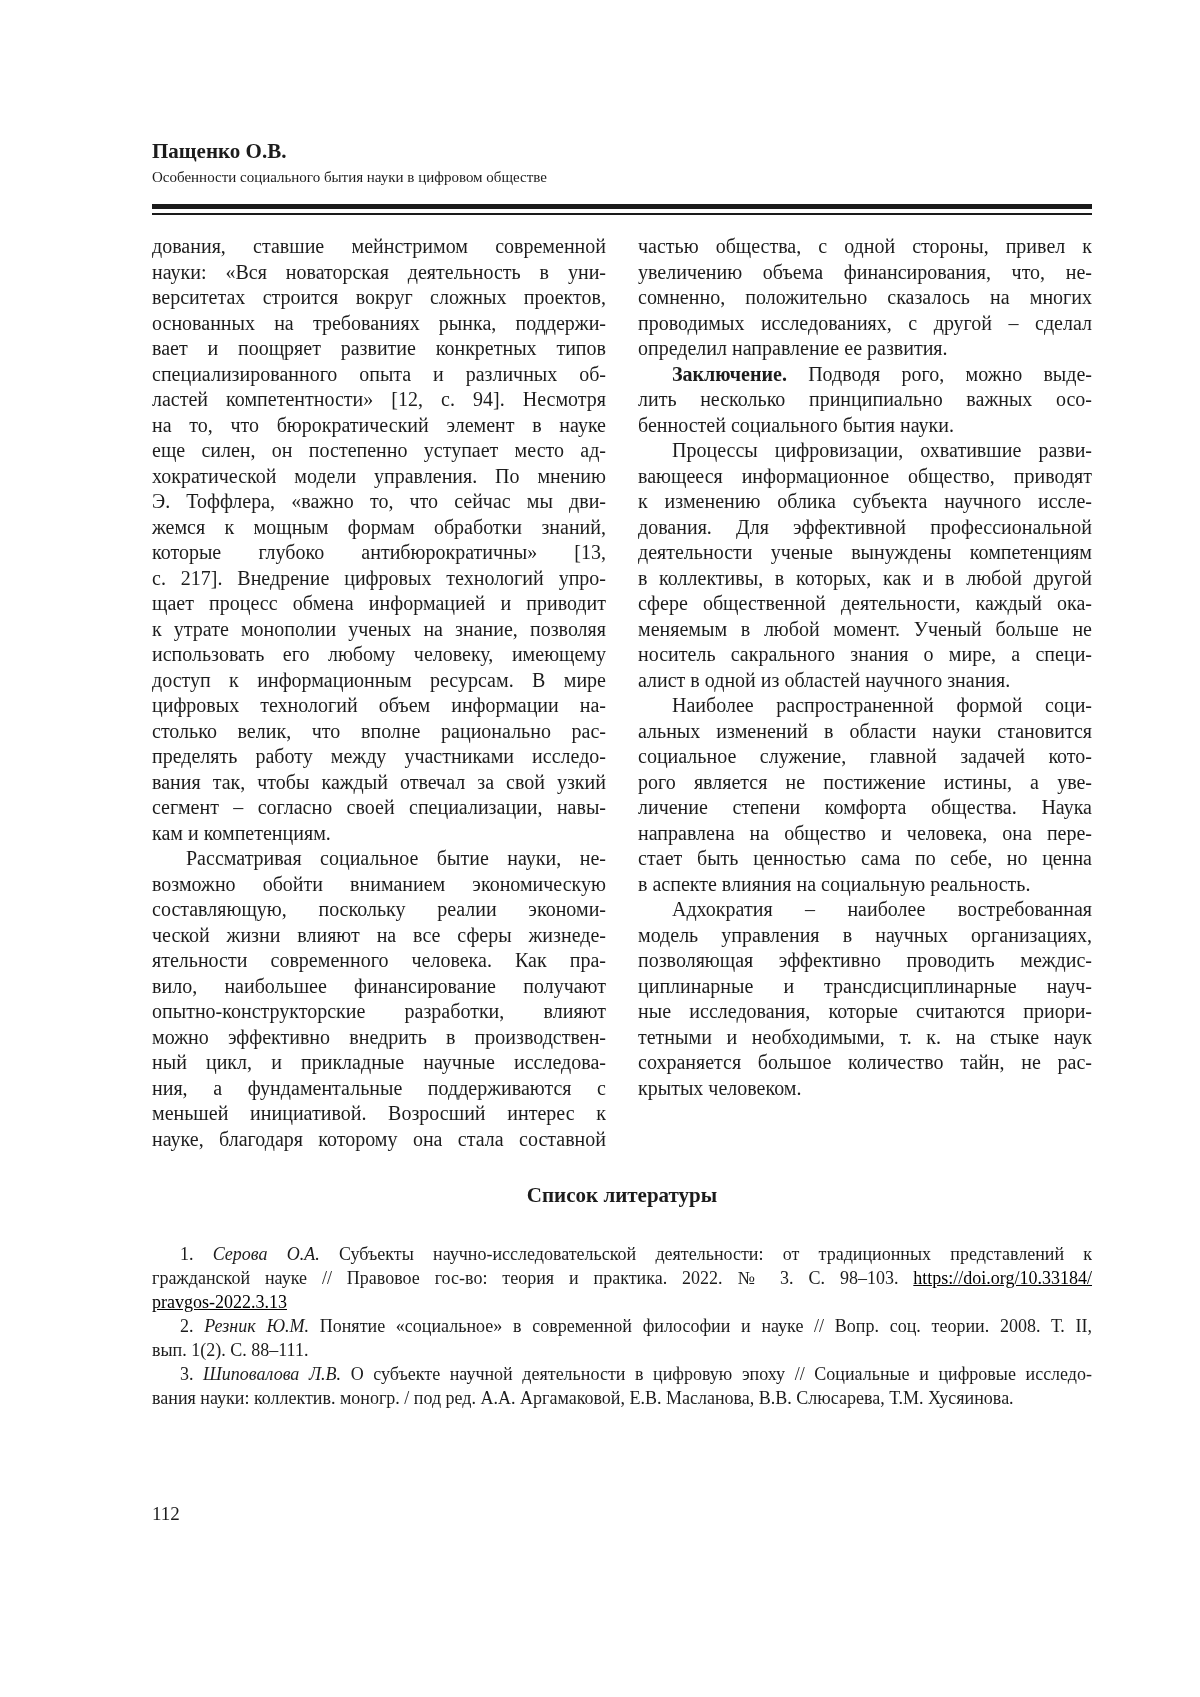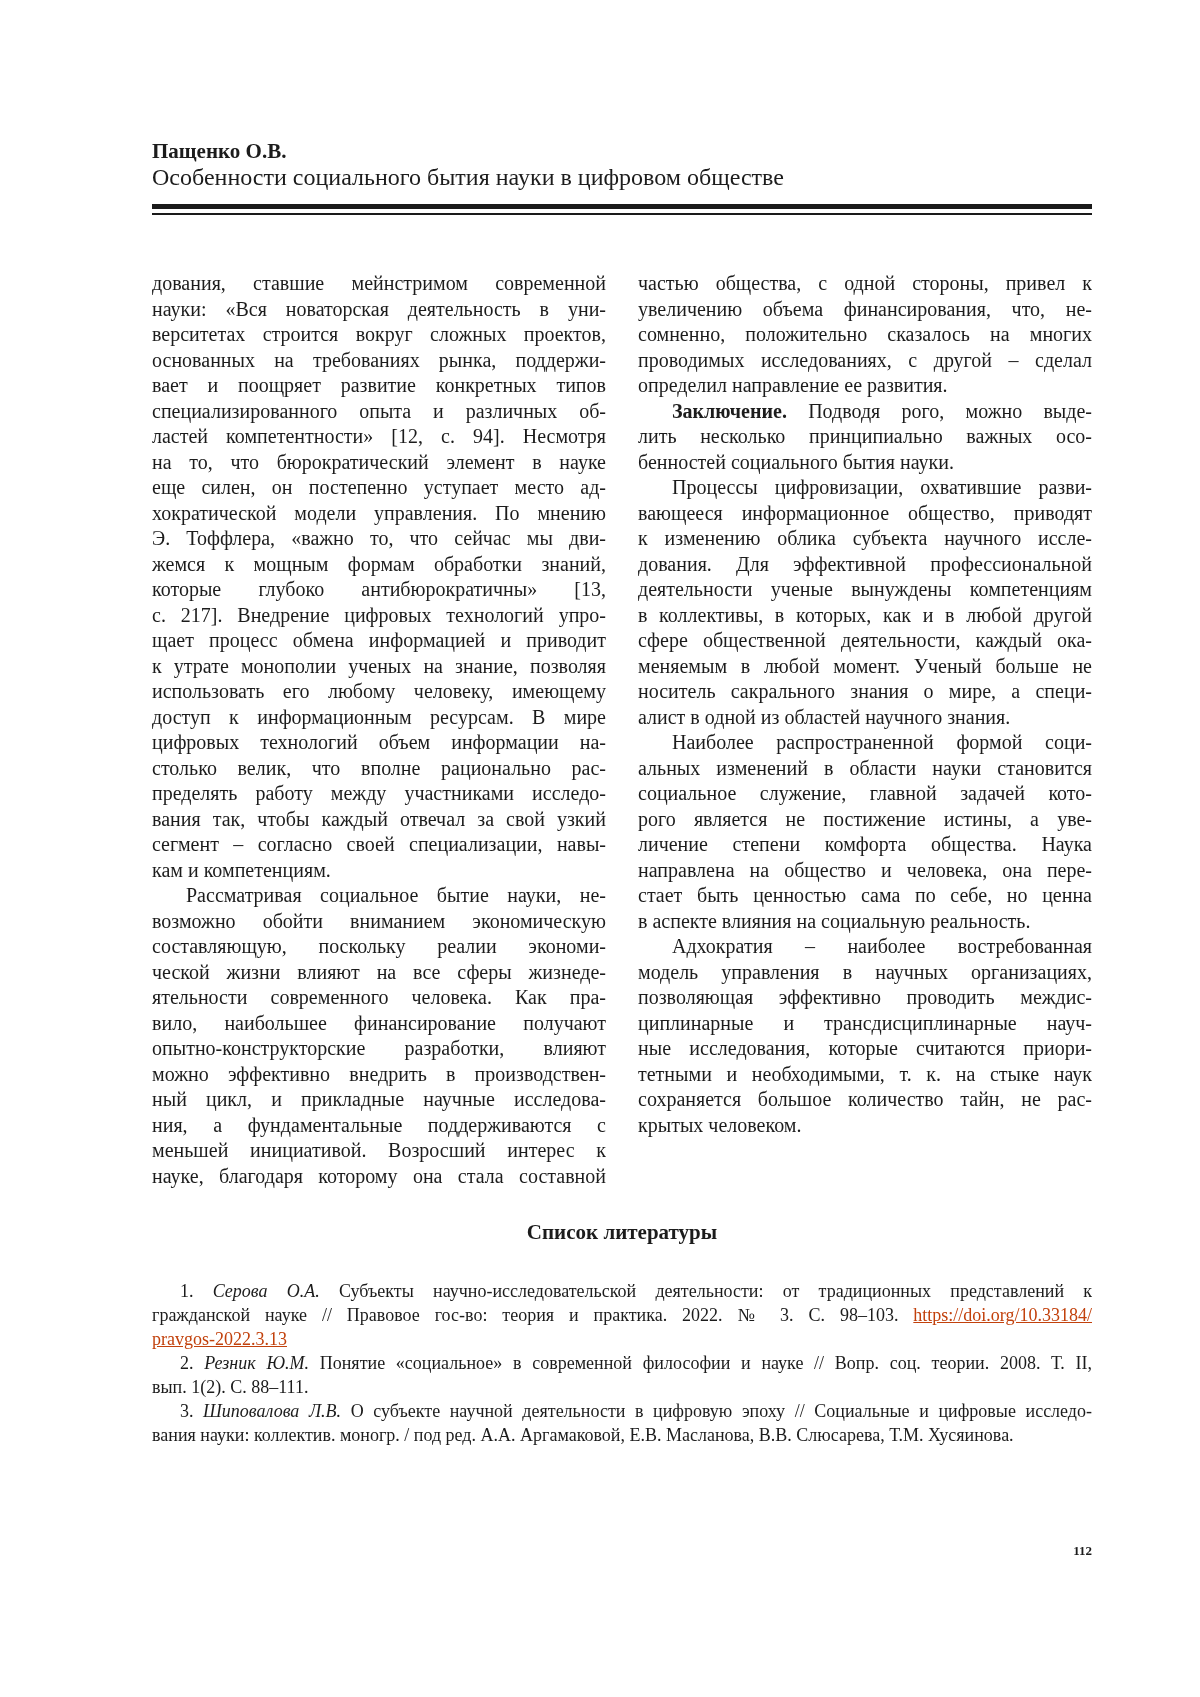--- a/index.html
+++ b/index.html
@@ -7,46 +7,46 @@
     width: 1200px; height: 1697px;
     background: #ffffff;
     color: #1c1c1c;
     font-family: "Liberation Serif", serif;
     -webkit-font-smoothing: antialiased;
   }
   .page { padding: 138px 108px 0 152px; width: 940px; box-sizing: content-box; }
 
   
   .hdr-author { font-size: 21px; line-height: 26px; font-weight: bold; }
-  .hdr-title  { font-size: 24px; line-height: 26px; }
+  .hdr-title  { font-size: 15px; line-height: 26px; }
   .hdr-rule {
     margin-top: 14px;
     border-top: 5px solid #1a1a1a;
     border-bottom: 2.5px solid #1a1a1a;
     height: 4px;
   }
 
   
-  .columns { display: flex; gap: 32px; margin-top: 56px; }
+  .columns { display: flex; gap: 32px; margin-top: 19px; }
   .col { width: 454px; font-size: 20px; line-height: 25.5px; }
   .para { margin: 0; }
   .para.indent .line:first-child { text-indent: 34px; }
   .line { text-align: justify; text-align-last: justify; }
   .line.no-just { text-align-last: left; }
   .seg-bold { font-weight: bold; }
   .seg-italic { font-style: italic; }
-  .seg-link { color: #c2410c; text-decoration: underline; cursor: pointer; }
+  .seg-link { color: #000000; text-decoration: underline; cursor: pointer; }
 
   
   .refs-heading { margin-top: 30px; font-size: 21px; line-height: 26px; font-weight: bold; text-align: center; }
   .refs { margin-top: 34px; font-size: 18px; line-height: 24px; }
   .refs .line.ref-indent { text-indent: 28px; }
 
   
-  .page-number { margin-top: 92px; text-align: right; font-size: 13px; line-height: 24px; font-weight: bold; }
+  .page-number { margin-top: 92px; text-align: left; font-size: 19px; line-height: 24px; }
 </style>
 </head>
 <body>
 
 <div class="page">
 
   <div class="article-header">
     <div class="hdr-author">Пащенко О.В.</div>
     <div class="hdr-title">Особенности социального бытия науки в цифровом обществе</div>
     <div class="hdr-rule"></div>

